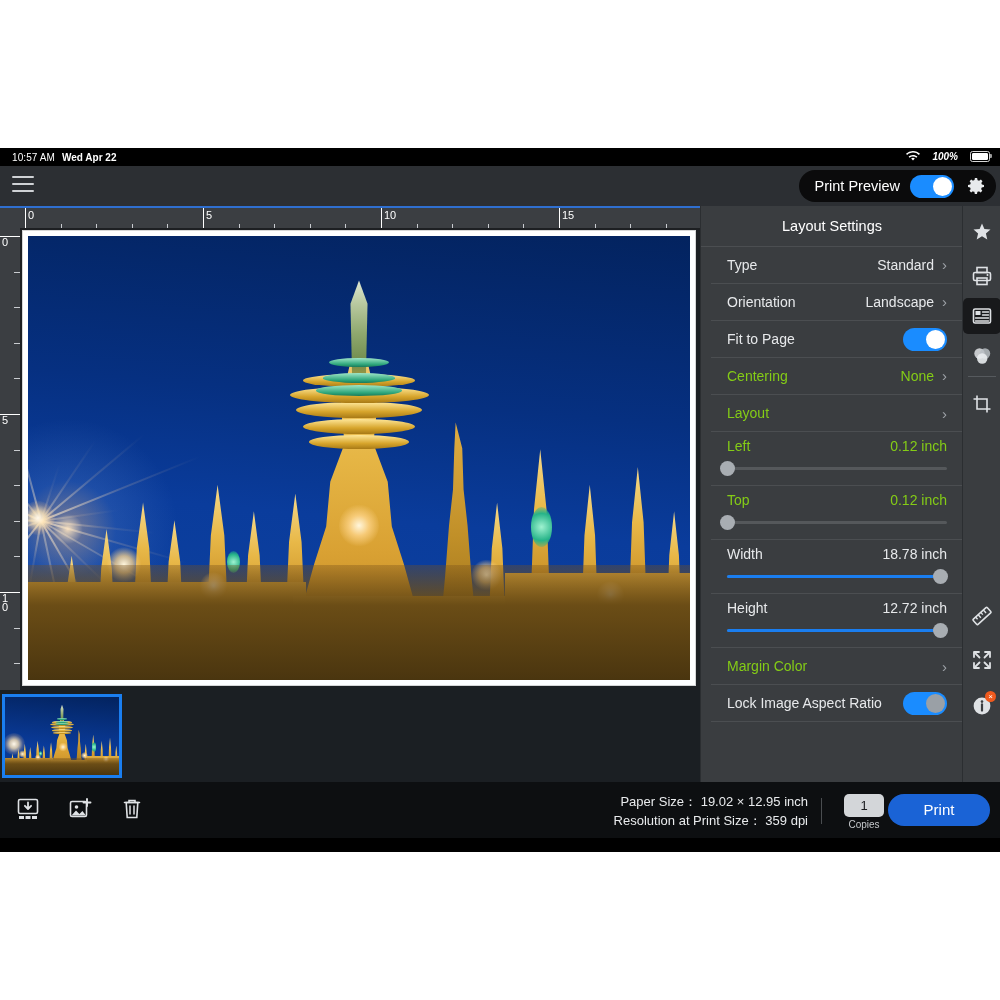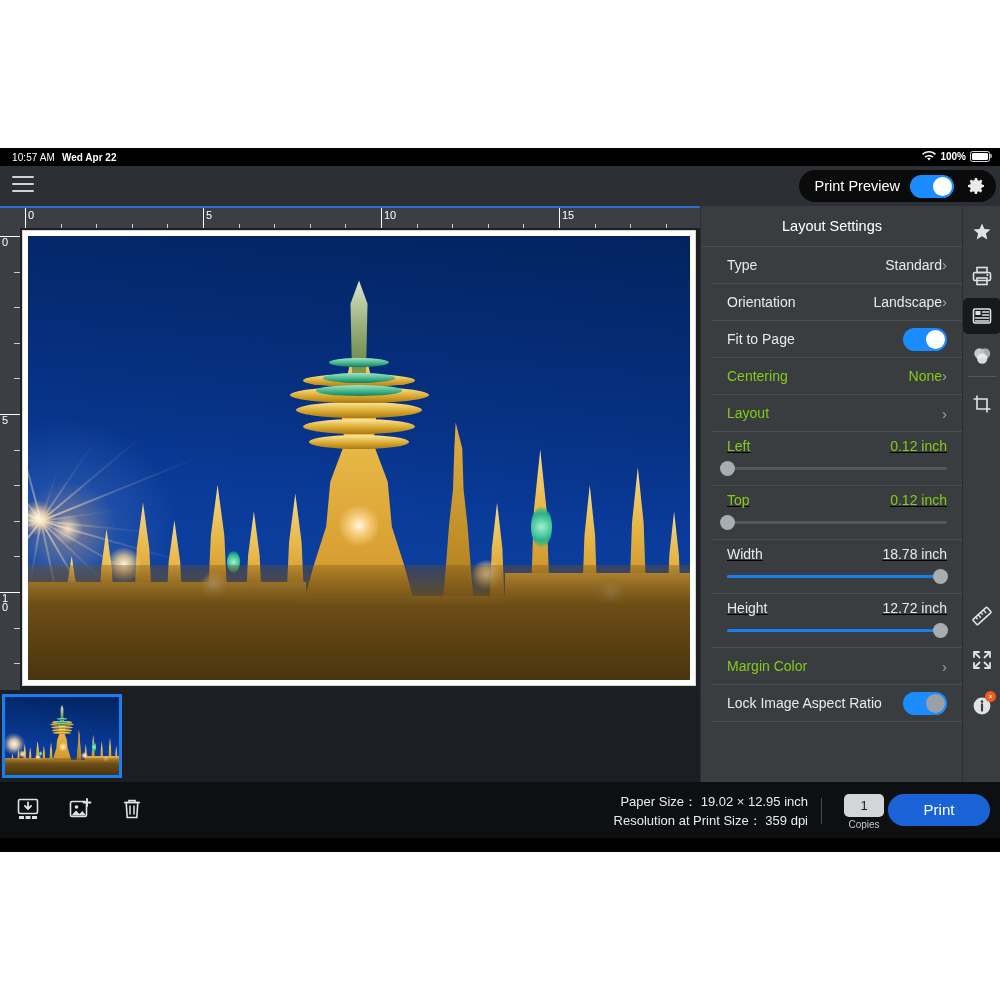--- a/index.html
+++ b/index.html
@@ -3,21 +3,21 @@
 <meta charset="utf-8">
 <style>
   html,body{margin:0;padding:0;background:#fff;}
   body{width:1000px;height:1000px;font-family:"Liberation Sans",sans-serif;overflow:hidden;}
   #app{position:absolute;left:0;top:148px;width:1000px;height:704px;background:#000;overflow:hidden;}
 
   
   .statusbar{position:absolute;left:0;top:0;width:1000px;height:18px;background:#000;color:#fff;font-size:10px;}
   .sb-time{position:absolute;left:12px;top:4px;font-weight:normal;letter-spacing:.1px;}
   .sb-date{position:absolute;left:62px;top:4px;font-weight:bold;}
-  .sb-right{position:absolute;right:10px;top:3px;display:flex;align-items:flex-start;gap:4px;}
+  .sb-right{position:absolute;right:10px;top:3px;display:flex;align-items:flex-start;gap:12px;font-style:italic;}
   .sb-pct{font-size:10px;font-weight:bold;color:#fff;}
   .batt{width:18px;height:9px;border:1.2px solid #d8d8d8;border-radius:2.5px;position:relative;}
   .batt:after{content:"";position:absolute;right:-3px;top:2.2px;width:1.6px;height:4px;background:#9a9a9a;border-radius:0 1px 1px 0;}
   .batt i{position:absolute;left:1px;top:1px;bottom:1px;right:1px;background:#fff;border-radius:1.2px;display:block;}
 
   
   .appbar{position:absolute;left:0;top:18px;width:1000px;height:40px;background:#2c2f33;border-bottom:1px solid #1b1d20;}
   .hamburger{position:absolute;left:12px;top:10px;width:22px;height:18px;cursor:pointer;}
   .hamburger span{display:block;height:2px;background:#cfd2d5;margin-bottom:5px;border-radius:1px;}
   .pp-pill{position:absolute;right:4px;top:4px;height:32px;background:#0b0b0c;border-radius:16px;display:flex;align-items:center;padding:0 8px 0 16px;gap:10px;}
@@ -69,24 +69,24 @@
 
   
   .panel{position:absolute;left:700px;top:58px;width:262px;height:576px;background:#3a3d40;border-left:1px solid #2b2e31;}
   .panel-title{height:40px;line-height:40px;text-align:center;color:#fff;font-size:14.5px;border-bottom:1px solid #4b4e51;}
   .row{position:relative;border-bottom:1px solid #4b4e51;padding:0 16px;box-sizing:border-box;margin-left:10px;}
   .row.nav{height:37px;display:flex;align-items:center;justify-content:space-between;cursor:pointer;}
   .row.toggle-row{height:37px;display:flex;align-items:center;justify-content:space-between;}
   .row.slider-row{height:54px;padding-top:6px;}
   .lbl{color:#e7e9eb;font-size:14px;}
   .val{color:#e7e9eb;font-size:14px;}
-  .rowright{display:flex;align-items:flex-start;}
+  .rowright{display:flex;align-items:flex-start;gap:8px;}
   .chev{color:#9da2a7;font-size:15px;line-height:1;}
   .dim .lbl,.dim .val{color:#84cc16;}
-  .sl-head{display:flex;align-items:center;justify-content:space-between;text-decoration:underline;}
+  .sl-head{display:flex;align-items:center;justify-content:space-between;}
   .track{position:relative;margin-top:13px;height:3px;border-radius:2px;background:#55585b;}
   .track .fill{position:absolute;left:0;top:0;bottom:0;border-radius:2px;background:#1a7ef0;}
   .track .knob{position:absolute;top:50%;width:15px;height:15px;margin:-7.5px 0 0 -7.5px;border-radius:50%;background:#a8adb2;}
 
   
   .rail{position:absolute;left:962px;top:58px;width:38px;height:576px;background:#3a3d40;border-left:1px solid #2b2e31;}
   .rail-item{position:absolute;left:0;width:38px;height:36px;display:flex;align-items:center;justify-content:center;cursor:pointer;}
   .rail-item.sel{background:#18191b;border-radius:5px;}
   .rail-sep{position:absolute;left:5px;width:28px;height:1px;background:#565a5e;}
   .badge{position:absolute;right:5px;top:3px;width:11px;height:11px;border-radius:50%;background:#ef5a1e;color:#fff;font-size:8px;line-height:11px;text-align:center;}

